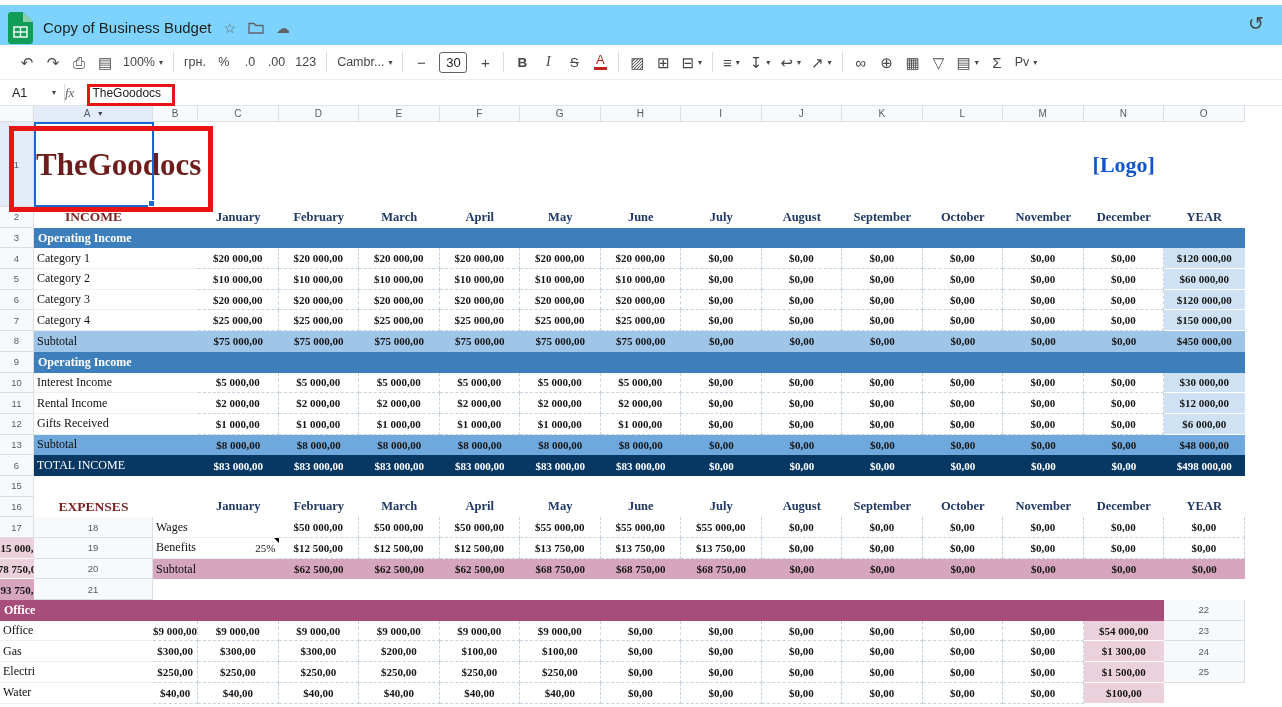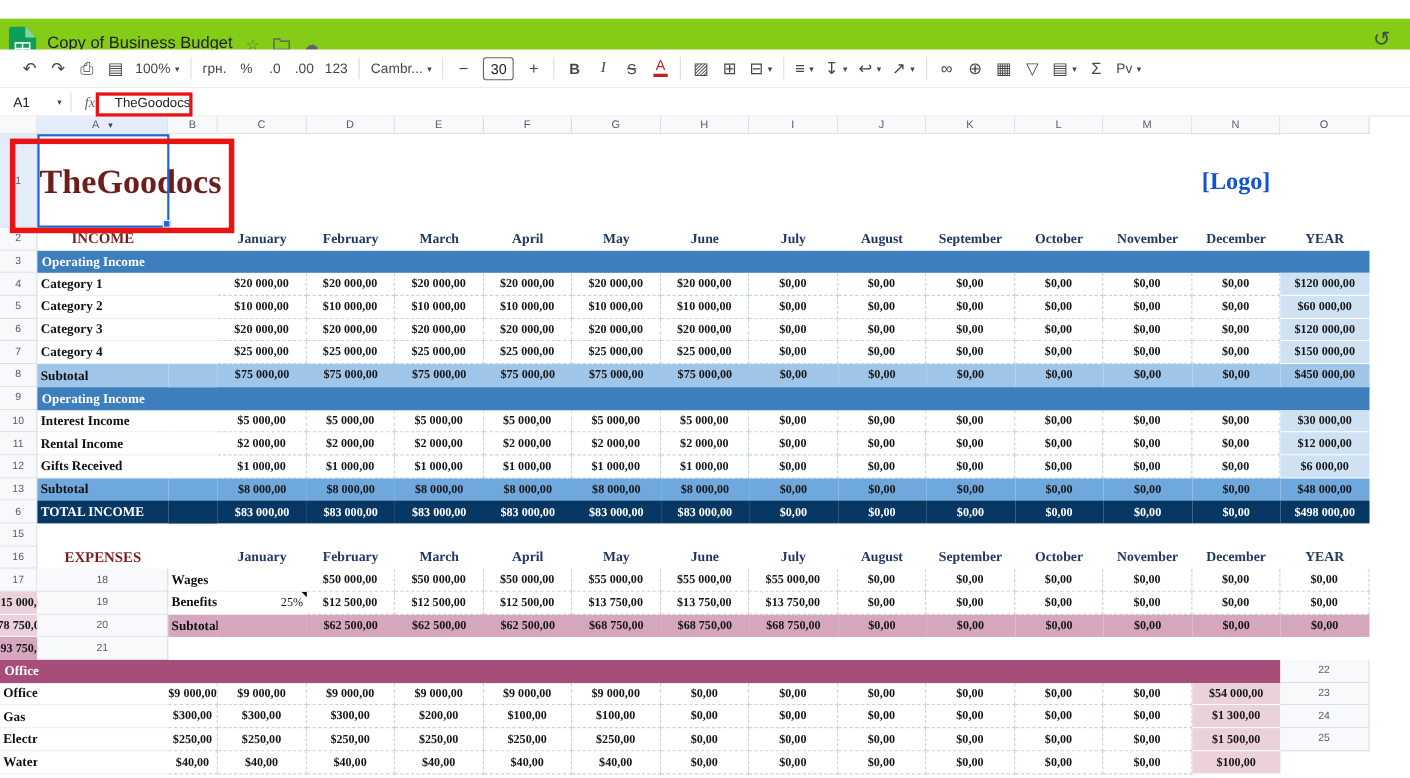--- a/index.html
+++ b/index.html
@@ -1,20 +1,20 @@
 <!DOCTYPE html>
 <html style="--banner_income: #3d7ebd; --banner_expenses: #a64d79; --subtotal_income_light: #9fc5e8; --subtotal_income_mid: #6fa8dc; --subtotal_expenses: #d5a6bd; --total_income: #073763; --year_income: #cfe2f3; --year_expenses: #ead1dc; --section_text: #7b1d1d; --title_text: #6e1d1d; --logo_text: #1155cc; --annotation_red: #ea1313; --selection_blue: #1967d2;"><head>
 <meta charset="utf-8">
 <style>
   *{box-sizing:border-box;margin:0;padding:0}
   html,body{width:1282px;height:707px;overflow:hidden;background:#fff;
     font-family:"Liberation Sans",sans-serif;position:relative}
 
   
-  .titlebar{position:absolute;top:17px;left:0;width:100%;height:45px;display:flex;align-items:center;padding-left:8px;background:#84cc16}
+  .titlebar{position:absolute;top:5px;left:0;width:100%;height:45px;display:flex;align-items:center;padding-left:8px;background:#7dd3fc}
   .sheets-logo{width:25px;height:32px;margin-right:10px;flex:0 0 auto}
   .titleblock{display:flex;flex-direction:column;justify-content:center}
   .titlerow{display:flex;align-items:center;gap:12px;height:20px}
   .doc-title{font-size:15px;color:#1f1f1f;white-space:nowrap}
   .tb-mini{font-size:14px;color:#5f6368;line-height:14px}
   .menurow{display:flex;gap:2px;margin-top:2px}
   .menu-item{font-size:13px;color:#202124;padding:1px 7px;border-radius:4px;cursor:default}
   .history-btn{position:absolute;right:18px;top:7px;font-size:19px;color:#454746}
 
   
@@ -35,21 +35,21 @@
   .acolor .lab{font-size:13px;color:#b3261e;text-decoration:none}
   .redbar{width:13px;height:3px;background:#c5221f;margin-top:1px}
 
   
   .formulabar{position:absolute;top:80px;left:0;width:100%;height:26px;display:flex;align-items:center;
     border-bottom:1px solid #e0e3e7;background:#fff}
   .namebox{width:64px;display:flex;align-items:center;justify-content:space-between;padding:0 8px 0 12px;
     font-size:12.5px;color:#202124}
   .nb-caret{font-size:8px;color:#444746}
   .vdiv{width:1px;height:18px;background:#dadce0}
-  .fx{font-family:"Liberation Serif",serif;font-style:italic;color:#5f6368;font-size:13px;margin:0 14px 0 12px}
+  .fx{font-family:"Liberation Serif",serif;font-style:italic;color:#5f6368;font-size:13px;margin:0 14px 0 0}
   .fb-value{font-size:12px;color:#202124;padding-left:4px}
 
   
   #sheet{position:absolute;top:106px;left:0;display:grid;background:#fff;
     grid-template-columns:34px 119px 45px repeat(13,80.5px);
     grid-template-rows:16px 85px repeat(24,20.7px)}
   .c{display:flex;align-items:center;justify-content:center;overflow:hidden;white-space:nowrap;
     font-family:"Liberation Serif",serif;font-size:11px;color:#161616}
   .hdr{background:#f8f9fa;border-right:1px solid #dadfe3;border-bottom:1px solid #dadfe3;
     font-family:"Liberation Sans",sans-serif;font-size:10px;color:#575b61}
@@ -58,21 +58,21 @@
   .colcaret{font-size:8px;margin-left:8px;color:#3c4043}
   .blank{border:none;background:#fff}
   .t-a{overflow:visible;justify-content:flex-start;border:none;z-index:2}
   .bigtitle{font-size:31px;font-weight:700;color:var(--title_text);padding-left:2px;white-space:nowrap}
   .logo{font-size:22px;font-weight:700;color:var(--logo_text);border:none;overflow:visible}
   .sec{font-weight:700;font-size:13.5px;color:var(--section_text);border:none}
   .mon{font-weight:700;font-size:12.5px;color:#203864;border:none}
   .banner{justify-content:flex-start;padding-left:4px;color:#fff;font-weight:700;font-size:12px}
   .banner.income{background:var(--banner_income)}
   .banner.expenses{background:var(--banner_expenses)}
-  .lbl{justify-content:flex-start;padding-left:3px;font-weight:700;font-size:12px;color:#0f0f0f}
+  .lbl{justify-content:flex-start;padding-left:3px;font-weight:400;font-size:12px;color:#0f0f0f}
   .rowline{border-bottom:1px solid #edf0f3}
   .val{font-weight:700;font-size:11px}
   .dash{border-right:1px dashed #c9d3de;border-bottom:1px dashed #c9d3de}
   .bcell{justify-content:flex-end;padding-right:3px;position:relative;font-weight:400;font-size:11px}
   .notch{position:absolute;right:0;top:0;width:0;height:0;border-left:5px solid transparent;border-top:5px solid #000}
   .bg-light{background:var(--subtotal_income_light)}
   .bg-mid{background:var(--subtotal_income_mid)}
   .bg-pink{background:var(--subtotal_expenses)}
   .bg-navy{background:var(--total_income);color:#fff}
   .bg-navy.lbl,.bg-navy.val{color:#fff}

